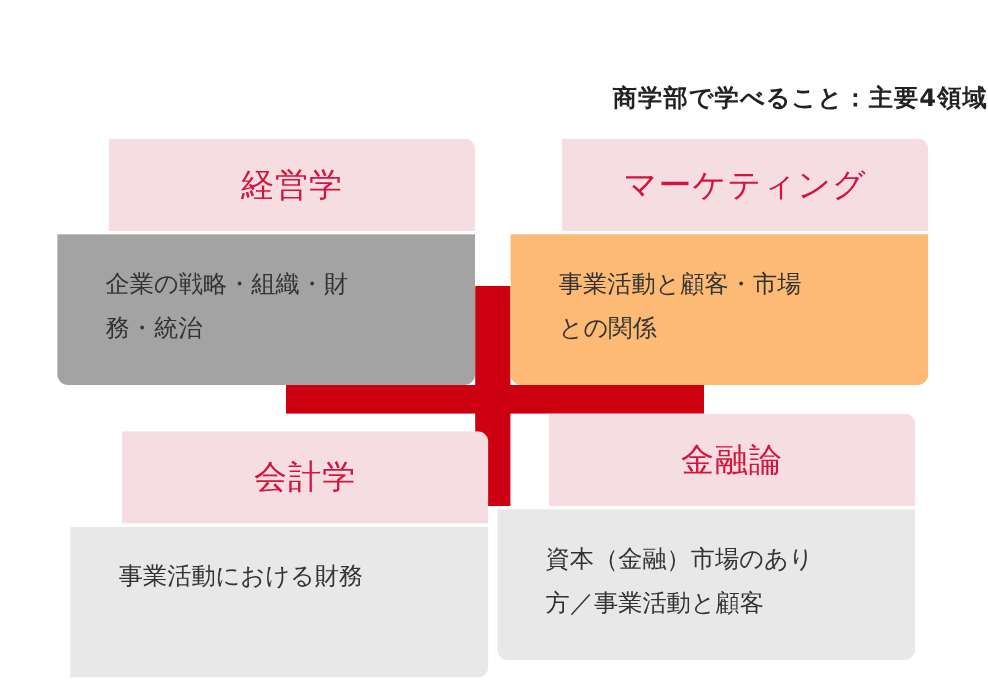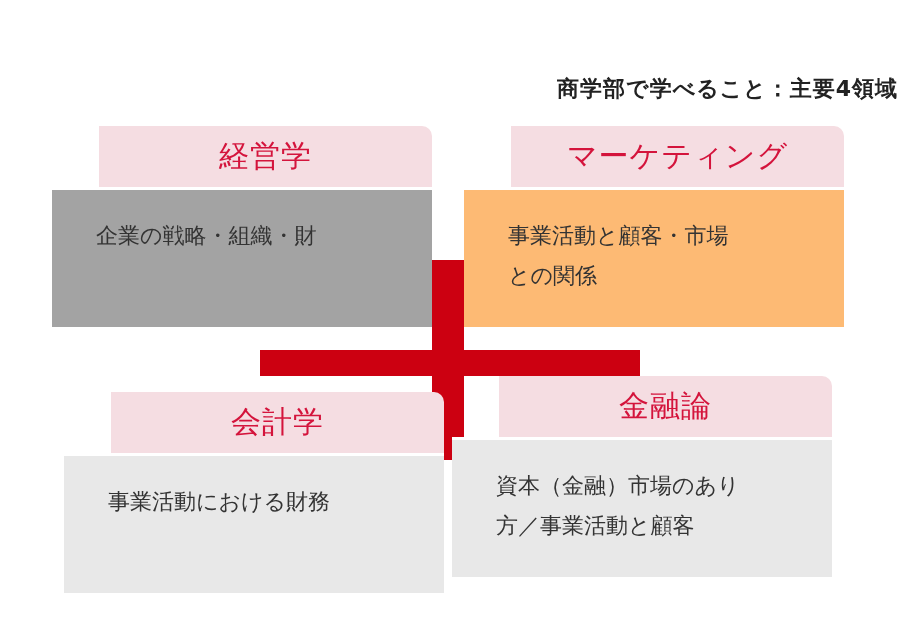--- a/index.html
+++ b/index.html
@@ -20,21 +20,21 @@
     }
     .cross-h {
       position: absolute; left: 260px; top: 350px; width: 380px; height: 26px;
       z-index: 1;
     }
     .card {
       position: absolute; width: 380px; height: 224px; z-index: 2;
       border-radius: 10px; overflow: hidden;
     }
     .card-head {
-      height: 61px; display: flex; align-items: center; justify-content: center;
+      height: 84px; display: flex; align-items: center; justify-content: center;
       font-size: 30px; letter-spacing: 1px; margin-left: 47px;
     }
     .card-gap { height: 3px; background: #ffffff; }
     .card-body {
       height: 137px; padding: 26px 44px 0 44px; box-sizing: border-box;
       font-size: 22px; line-height: 40px; color: #333333;
     }
   </style>
 </head>
 <body>
@@ -42,20 +42,21 @@
 <div class="title">商学部で学べること：主要4領域</div>
 
 <div class="cross-v" style="background: rgb(204, 0, 17);"></div>
 <div class="cross-h" style="background: rgb(204, 0, 17);"></div>
 
 <div class="card" style="left:52px; top:126px;">
   <div class="card-head" style="background: rgb(245, 221, 226); color: rgb(212, 20, 60);">経営学</div>
   <div class="card-gap"></div>
   <div class="card-body" style="background: #a3a3a3; color: rgb(51, 51, 51);">
     <div>企業の戦略・組織・財</div>
+    <div>務・統治</div>
   </div>
 </div>
 
 <div class="card" style="left:464px; top:126px;">
   <div class="card-head" style="background: rgb(245, 221, 226); color: rgb(212, 20, 60); font-family: Liberation Serif, serif;">マーケティング</div>
   <div class="card-gap"></div>
   <div class="card-body" style="background: #fdba74; color: rgb(51, 51, 51);">
     <div>事業活動と顧客・市場</div>
     <div>との関係</div>
   </div>

